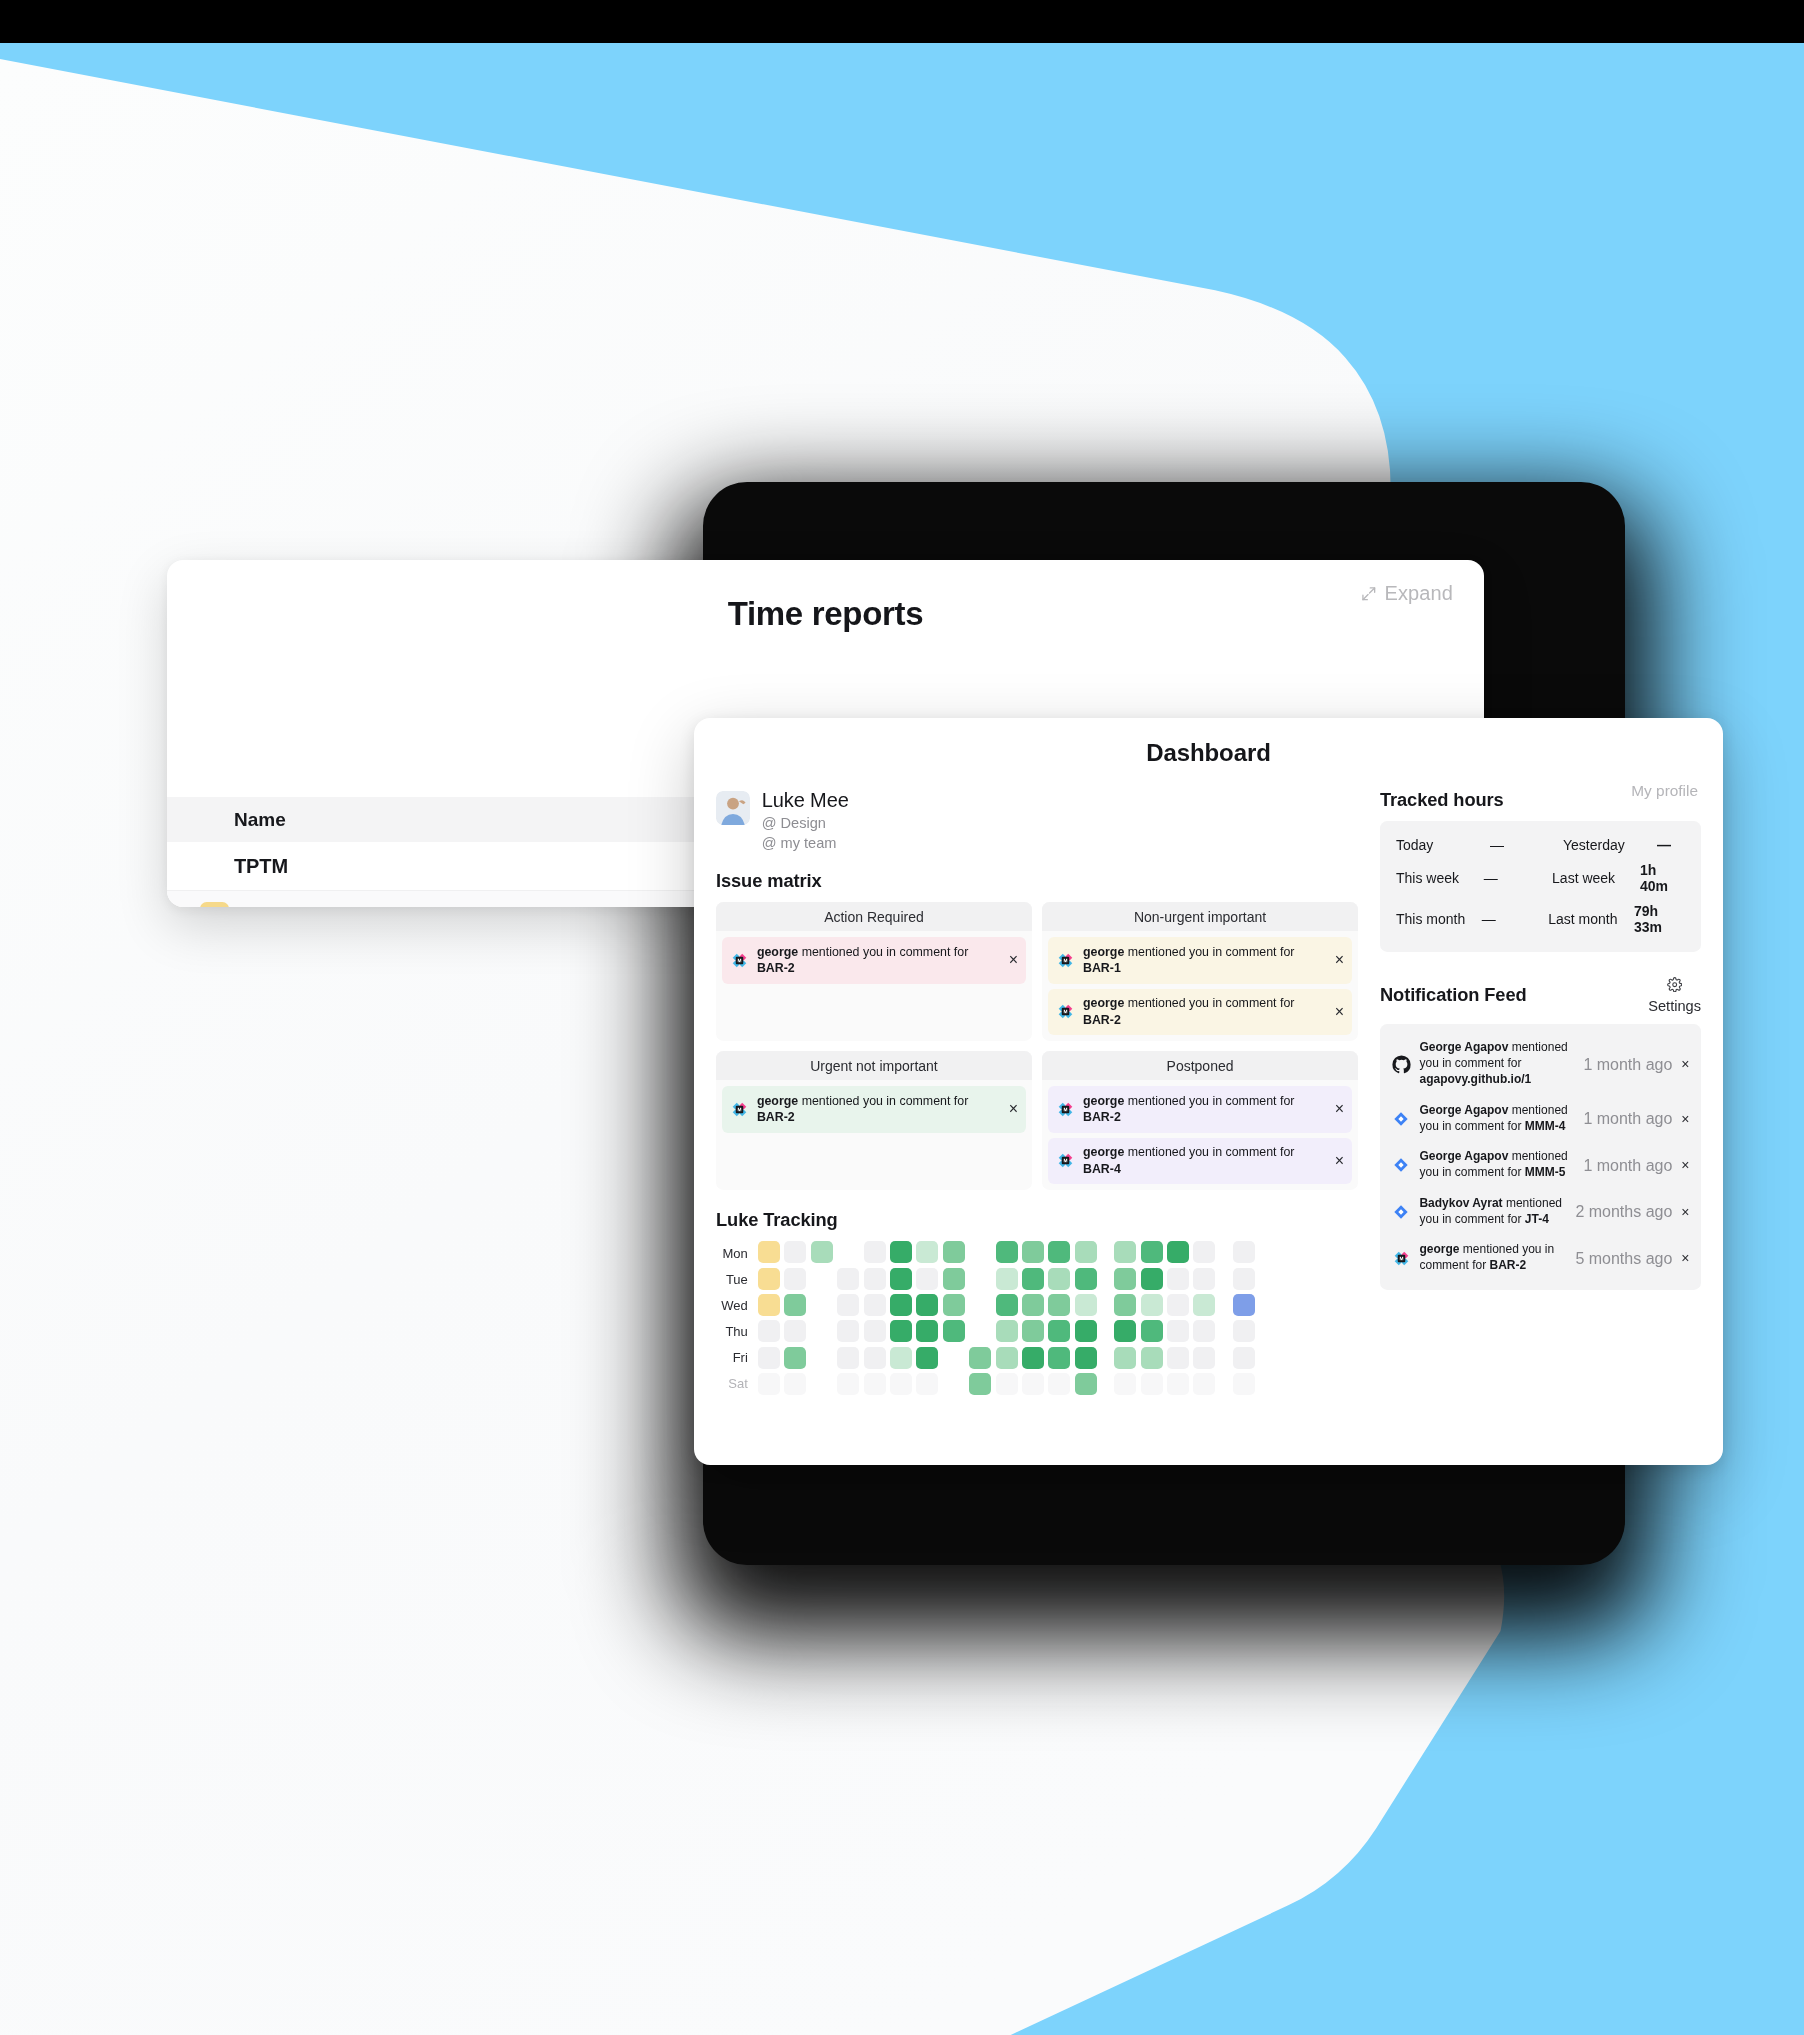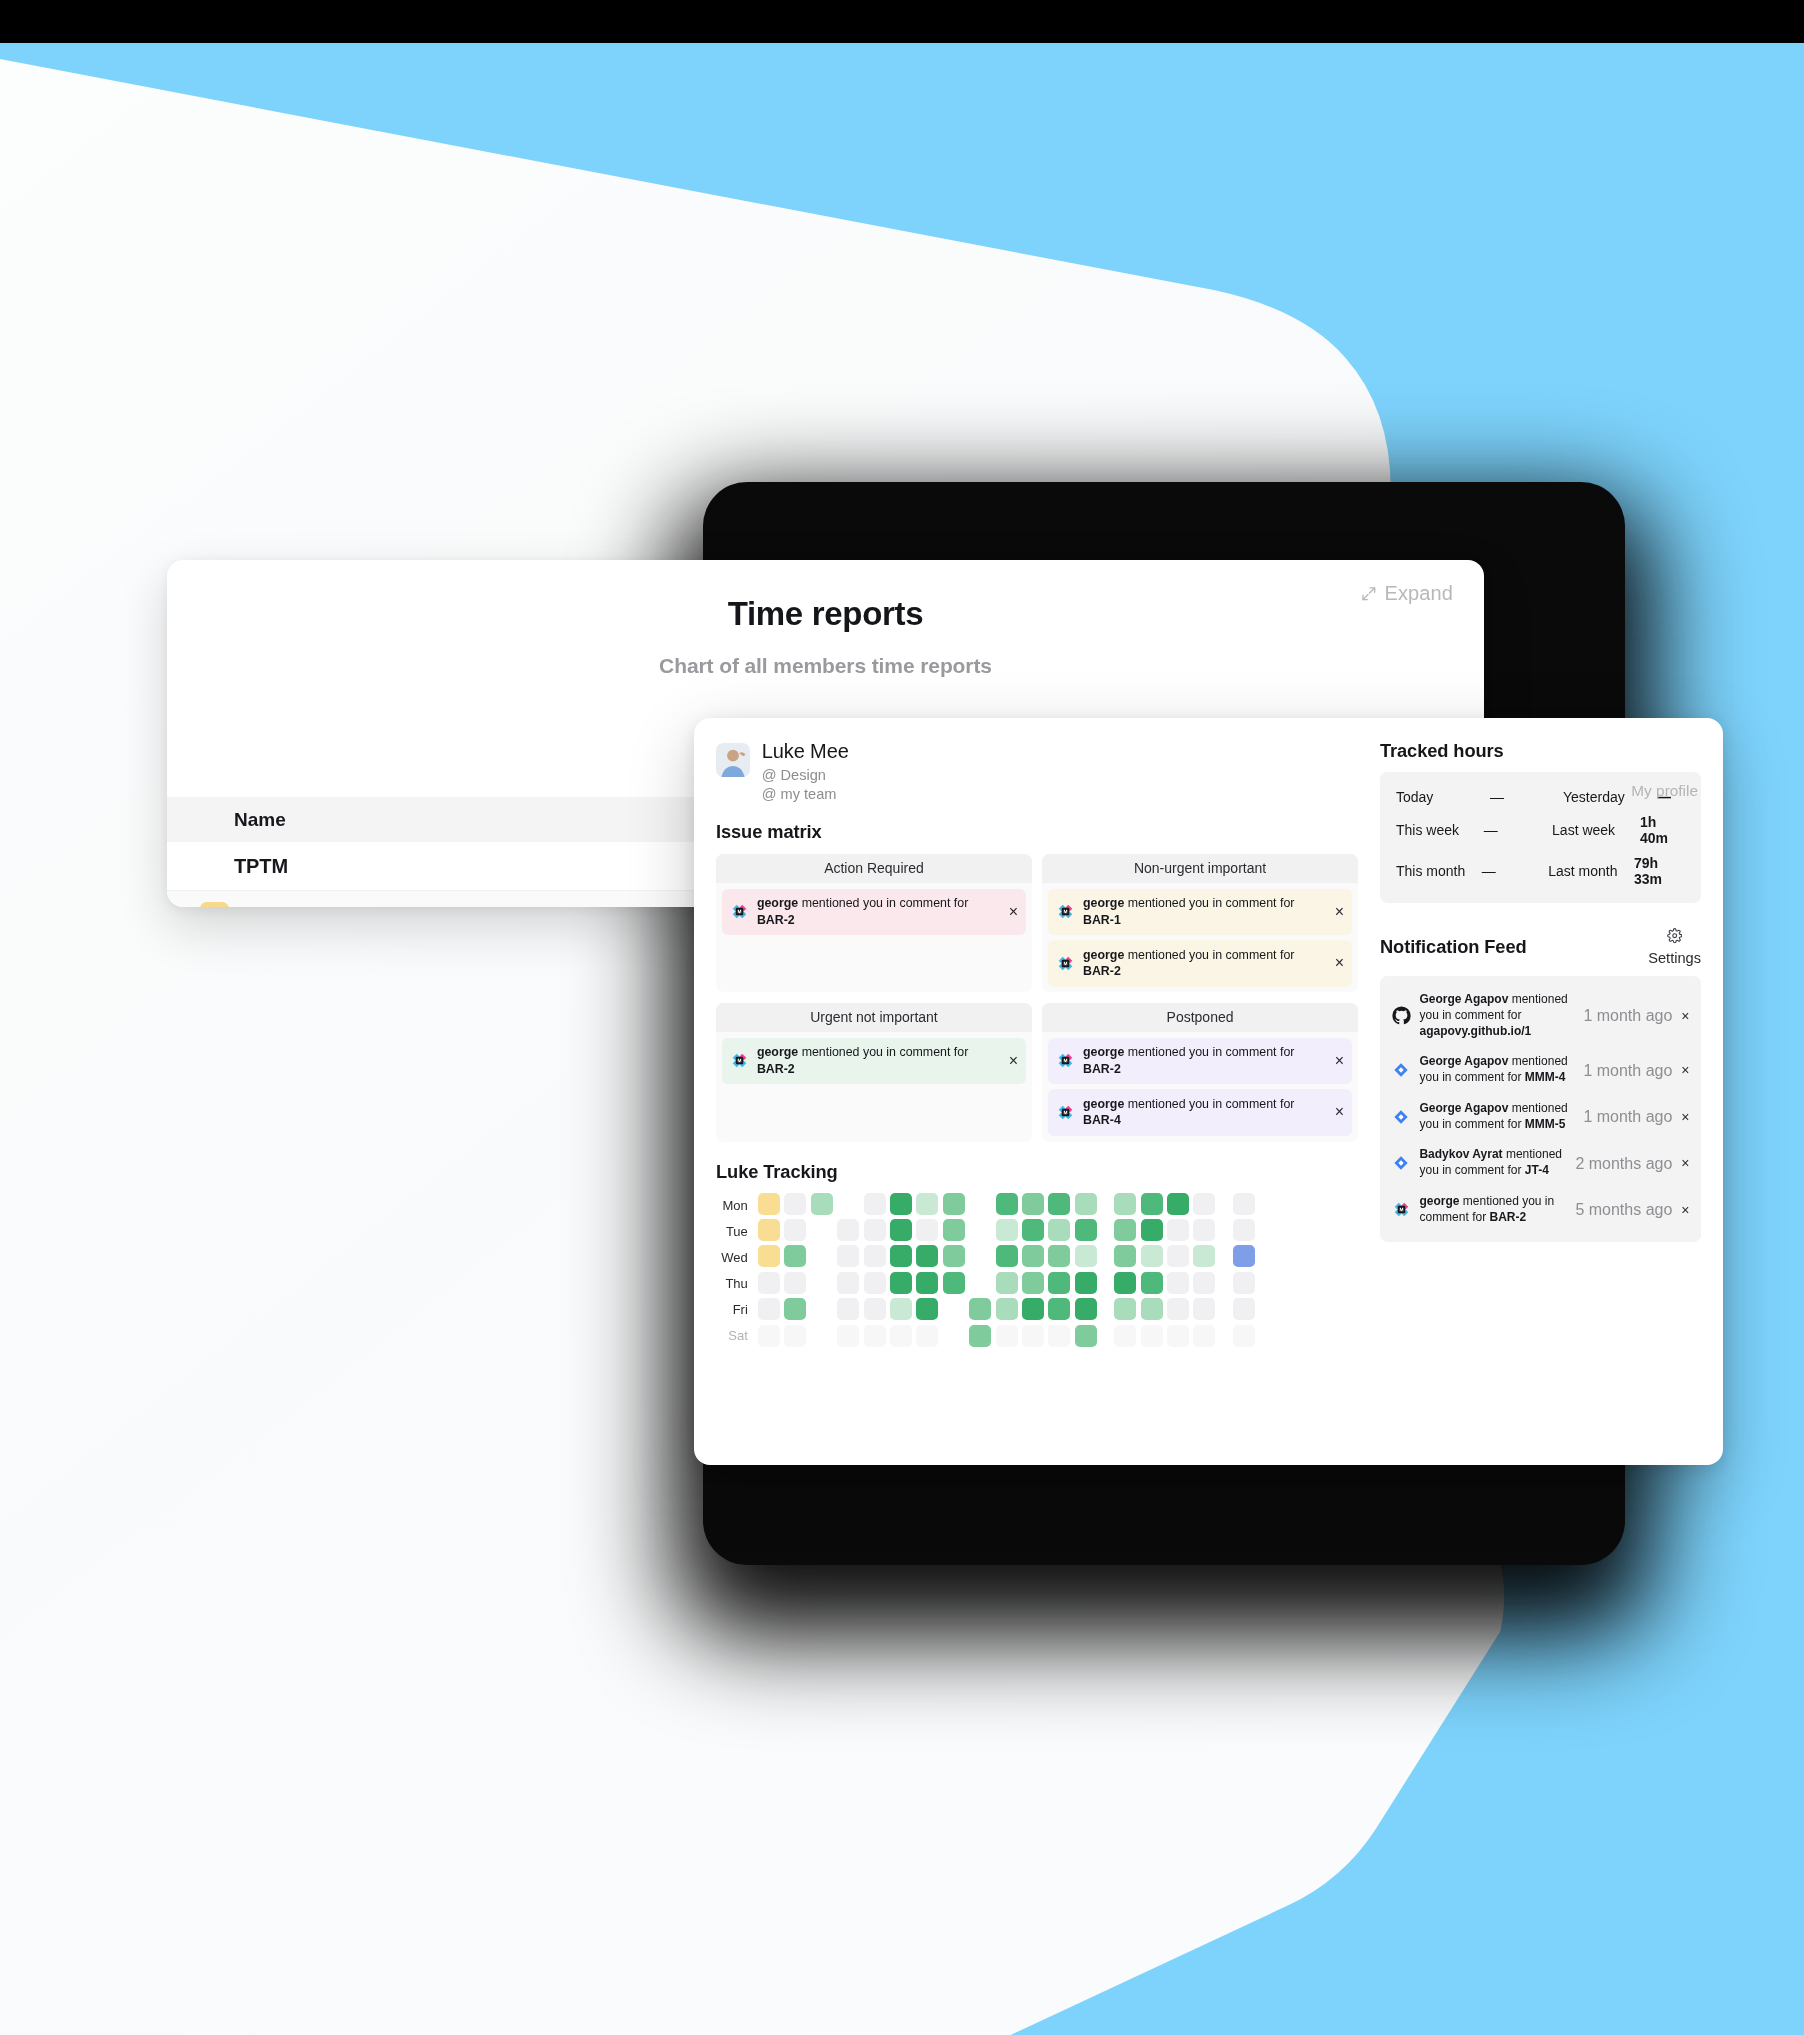--- a/index.html
+++ b/index.html
@@ -213,41 +213,41 @@
       <svg class="expand-icon" viewBox="0 0 24 24" fill="none" stroke="#b8b8bb" stroke-width="1.8" stroke-linecap="round" stroke-linejoin="round">
         <path d="M14 4 L20 4 L20 10"></path>
           <path d="M20 4 L13 11"></path>
         <path d="M10 20 L4 20 L4 14"></path>
           <path d="M4 20 L11 13"></path>
       </svg>
       <span>Expand</span>
     </div>
 
     <div class="tr-title">Time reports</div>
-    <div class="tr-sub">Chart of all members time reports</div>
 
     <div class="tr-table">
       <div class="tr-head">
         <span class="c-name">Name</span>
         <span class="c-est">Est.</span>
         <span class="c-hrs">Hours</span>
       </div>
       <div id="tr-rows">
           <div class="tr-group">TPTM</div>
           <div class="tr-row">
             <div class="avatar" style="background: rgb(246, 217, 138);"></div>
             <div class="nm">Lucas Fernandes</div>
             <div class="est" style="text-decoration: none;"></div>
             <div class="hrs">—</div>
           </div>
         </div>
     </div>
   </div>
 
   <div class="dash-window">
+    <div class="dash-title">Dashboard</div>
     <div class="myprofile">My profile</div>
 
     <div class="dash-body">
 
       <div class="dash-left">
 
         <div class="profile">
           <svg class="pavatar" viewBox="0 0 46 46">
             <rect width="46" height="46" rx="9" fill="#e7ecf2"></rect>
             <circle cx="23" cy="17" r="8" fill="#c9a383"></circle>

